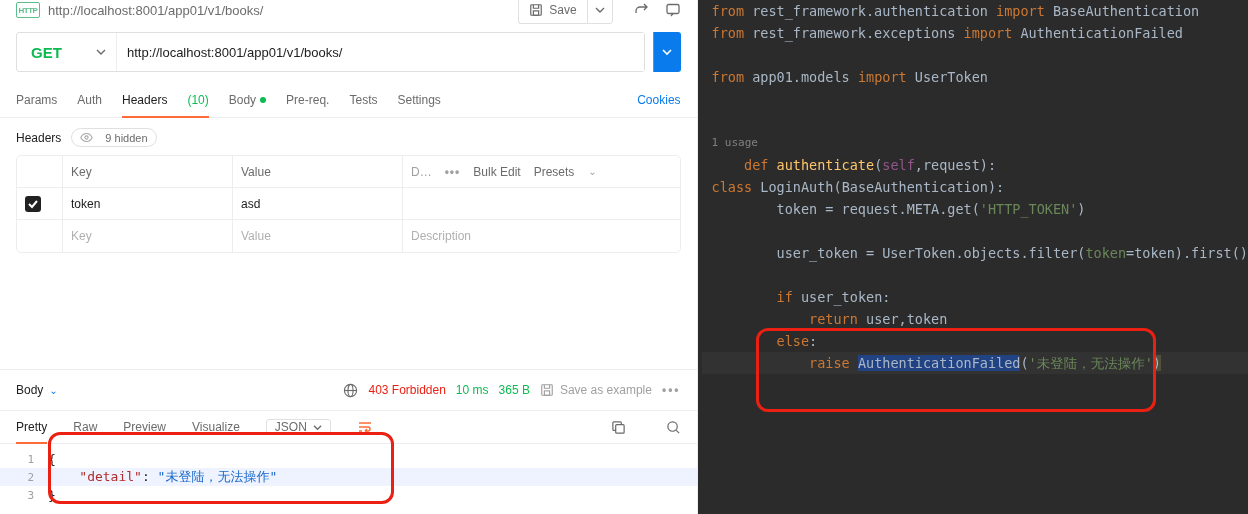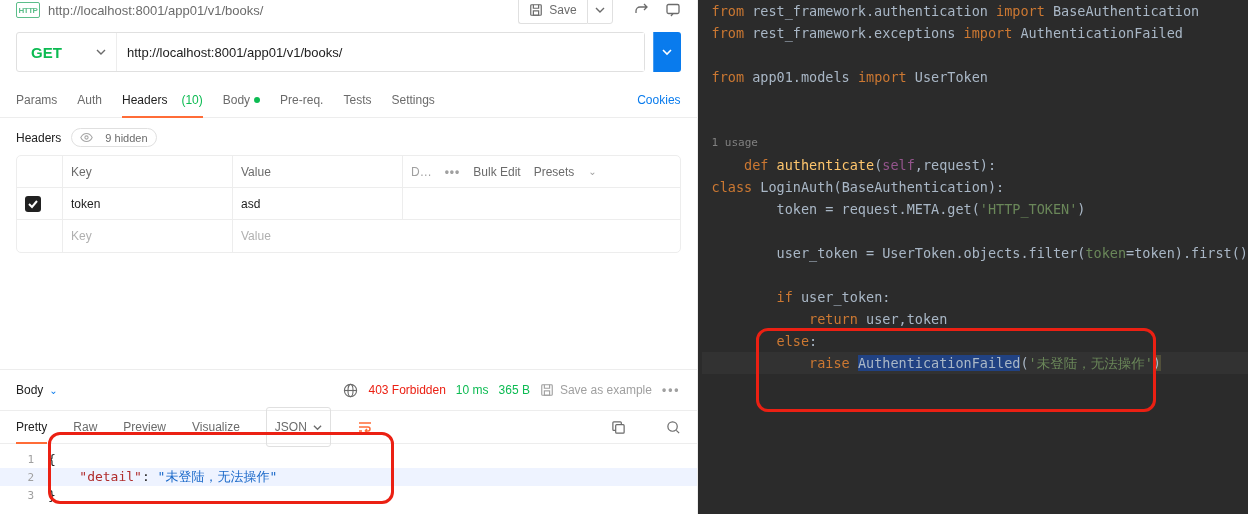--- a/index.html
+++ b/index.html
@@ -24,21 +24,21 @@
   .url-input { flex: 1; border: none; outline: none; padding: 0 10px; font-size: 13px; color:#212121; }
   .send-group { display:flex; }
   .send-btn { background: #097bed; color: #fff; font-weight: 600; font-size: 13px; height: 40px; padding: 0 20px; border: none; border-radius: 3px 0 0 3px; cursor:pointer; }
   .send-drop { background: #097bed; color:#fff; height: 40px; width: 28px; display:flex; align-items:center; justify-content:center; border-left:1px solid rgba(255,255,255,0.25); border-radius: 0 3px 3px 0; cursor:pointer;}
 
   
   .tabs { display: flex; align-items: center; gap: 20px; padding: 0 16px; height: 36px; border-bottom: 1px solid #ededed; font-size: 12px; color: #6b6b6b; }
   .tab { cursor: pointer; height: 100%; display: flex; align-items: center; position: relative; }
   .tab.active { color: #212121; }
   .tab.active::after { content:""; position:absolute; left:0; right:0; bottom:-1px; height:2px; background:#ff6c37; }
-  .tab .count { color: #0cbb52; margin-left:14px; }
+  .tab .count { color: #0cbb52; margin-left:20px; }
   .tab .dot { width:6px; height:6px; border-radius:50%; background:#0cbb52; margin-left:4px;}
   .tabs .spacer { flex:1; }
   .cookies-link { color:#097bed; font-size:12px; cursor:pointer;}
 
   
   .headers-sec { padding: 10px 16px 0; }
   .headers-top { display:flex; align-items:center; gap:10px; font-size:12px; color:#212121;}
   .hidden-pill { border:1px solid #e0e0e0; padding:2px 8px; border-radius:30px; color:#6b6b6b; display:flex; align-items:center; gap:12px; cursor:pointer; font-size:11px;}
   .hidden-pill svg{opacity:0.6}
   .headers-table { margin-top:8px; border:1px solid #ededed; border-radius:5px; width:100%; }
@@ -64,21 +64,21 @@
   .res-status .globe{ margin-left:auto; color:#6b6b6b;}
   .st-code{ color:#eb2013; }
   .st-other{ color:#0cbb52; }
   .save-ex{ color:#a0a0a0; display:flex; align-items:center; gap:6px; cursor:pointer;}
   .res-status .more{color:#a0a0a0; cursor:pointer; letter-spacing:2px; font-weight:700;}
 
   .res-tabs{ display:flex; align-items:center; gap:26px; padding:0 16px; height:34px; border-top:1px solid #ededed; border-bottom:1px solid #ededed; font-size:12px; color:#6b6b6b;}
   .res-tab{ cursor:pointer; height:100%; display:flex; align-items:center; position:relative;}
   .res-tab.active{ color:#212121;}
   .res-tab.active::after{ content:""; position:absolute; left:0; right:0; bottom:-1px; height:2px; background:#ff6c37;}
-  .res-tabs .json-dd{ border:1px solid #e0e0e0; border-radius:3px; height:40px; padding:0 8px; display:flex; align-items:center; gap:6px; cursor:pointer; font-size:12px; color:#6b6b6b;}
+  .res-tabs .json-dd{ border:1px solid #e0e0e0; border-radius:3px; height:16px; padding:0 8px; display:flex; align-items:center; gap:6px; cursor:pointer; font-size:12px; color:#6b6b6b;}
   .res-tabs .wrap-ic{ color:#ff6c37; cursor:pointer;}
   .res-tabs .sp{flex:1;}
   .res-tabs .right-ic{ color:#6b6b6b; cursor:pointer;}
 
   .res-annot { position:relative; padding:6px 0 10px; }
   .code-area { font-family: ui-monospace, SFMono-Regular, Menlo, monospace; font-size:13px; }
   .code-line{ display:flex; height:18px; align-items:center;}
   .gut{ width:44px; text-align:right; padding-right:10px; color:#a0a0a0; font-size:11px;}
   .ln{ padding-left:4px; white-space:pre;}
   .jkey{color:#b02c2c;}
@@ -220,20 +220,23 @@
         <div></div>
       </div>
       <div class="htr">
         <div></div>
         <div>
             <input class="ph" placeholder="Key" style="">
           </div>
         <div>
             <input class="ph" placeholder="Value" style="">
           </div>
+        <div>
+            <input class="ph" placeholder="Description" style="">
+          </div>
       </div>
     </div>
   </div>
 
   <div class="response">
     <div class="res-status">
       <div class="body-lbl">
         <span>Body</span>
         <span class="chev">⌄</span>
       </div>

